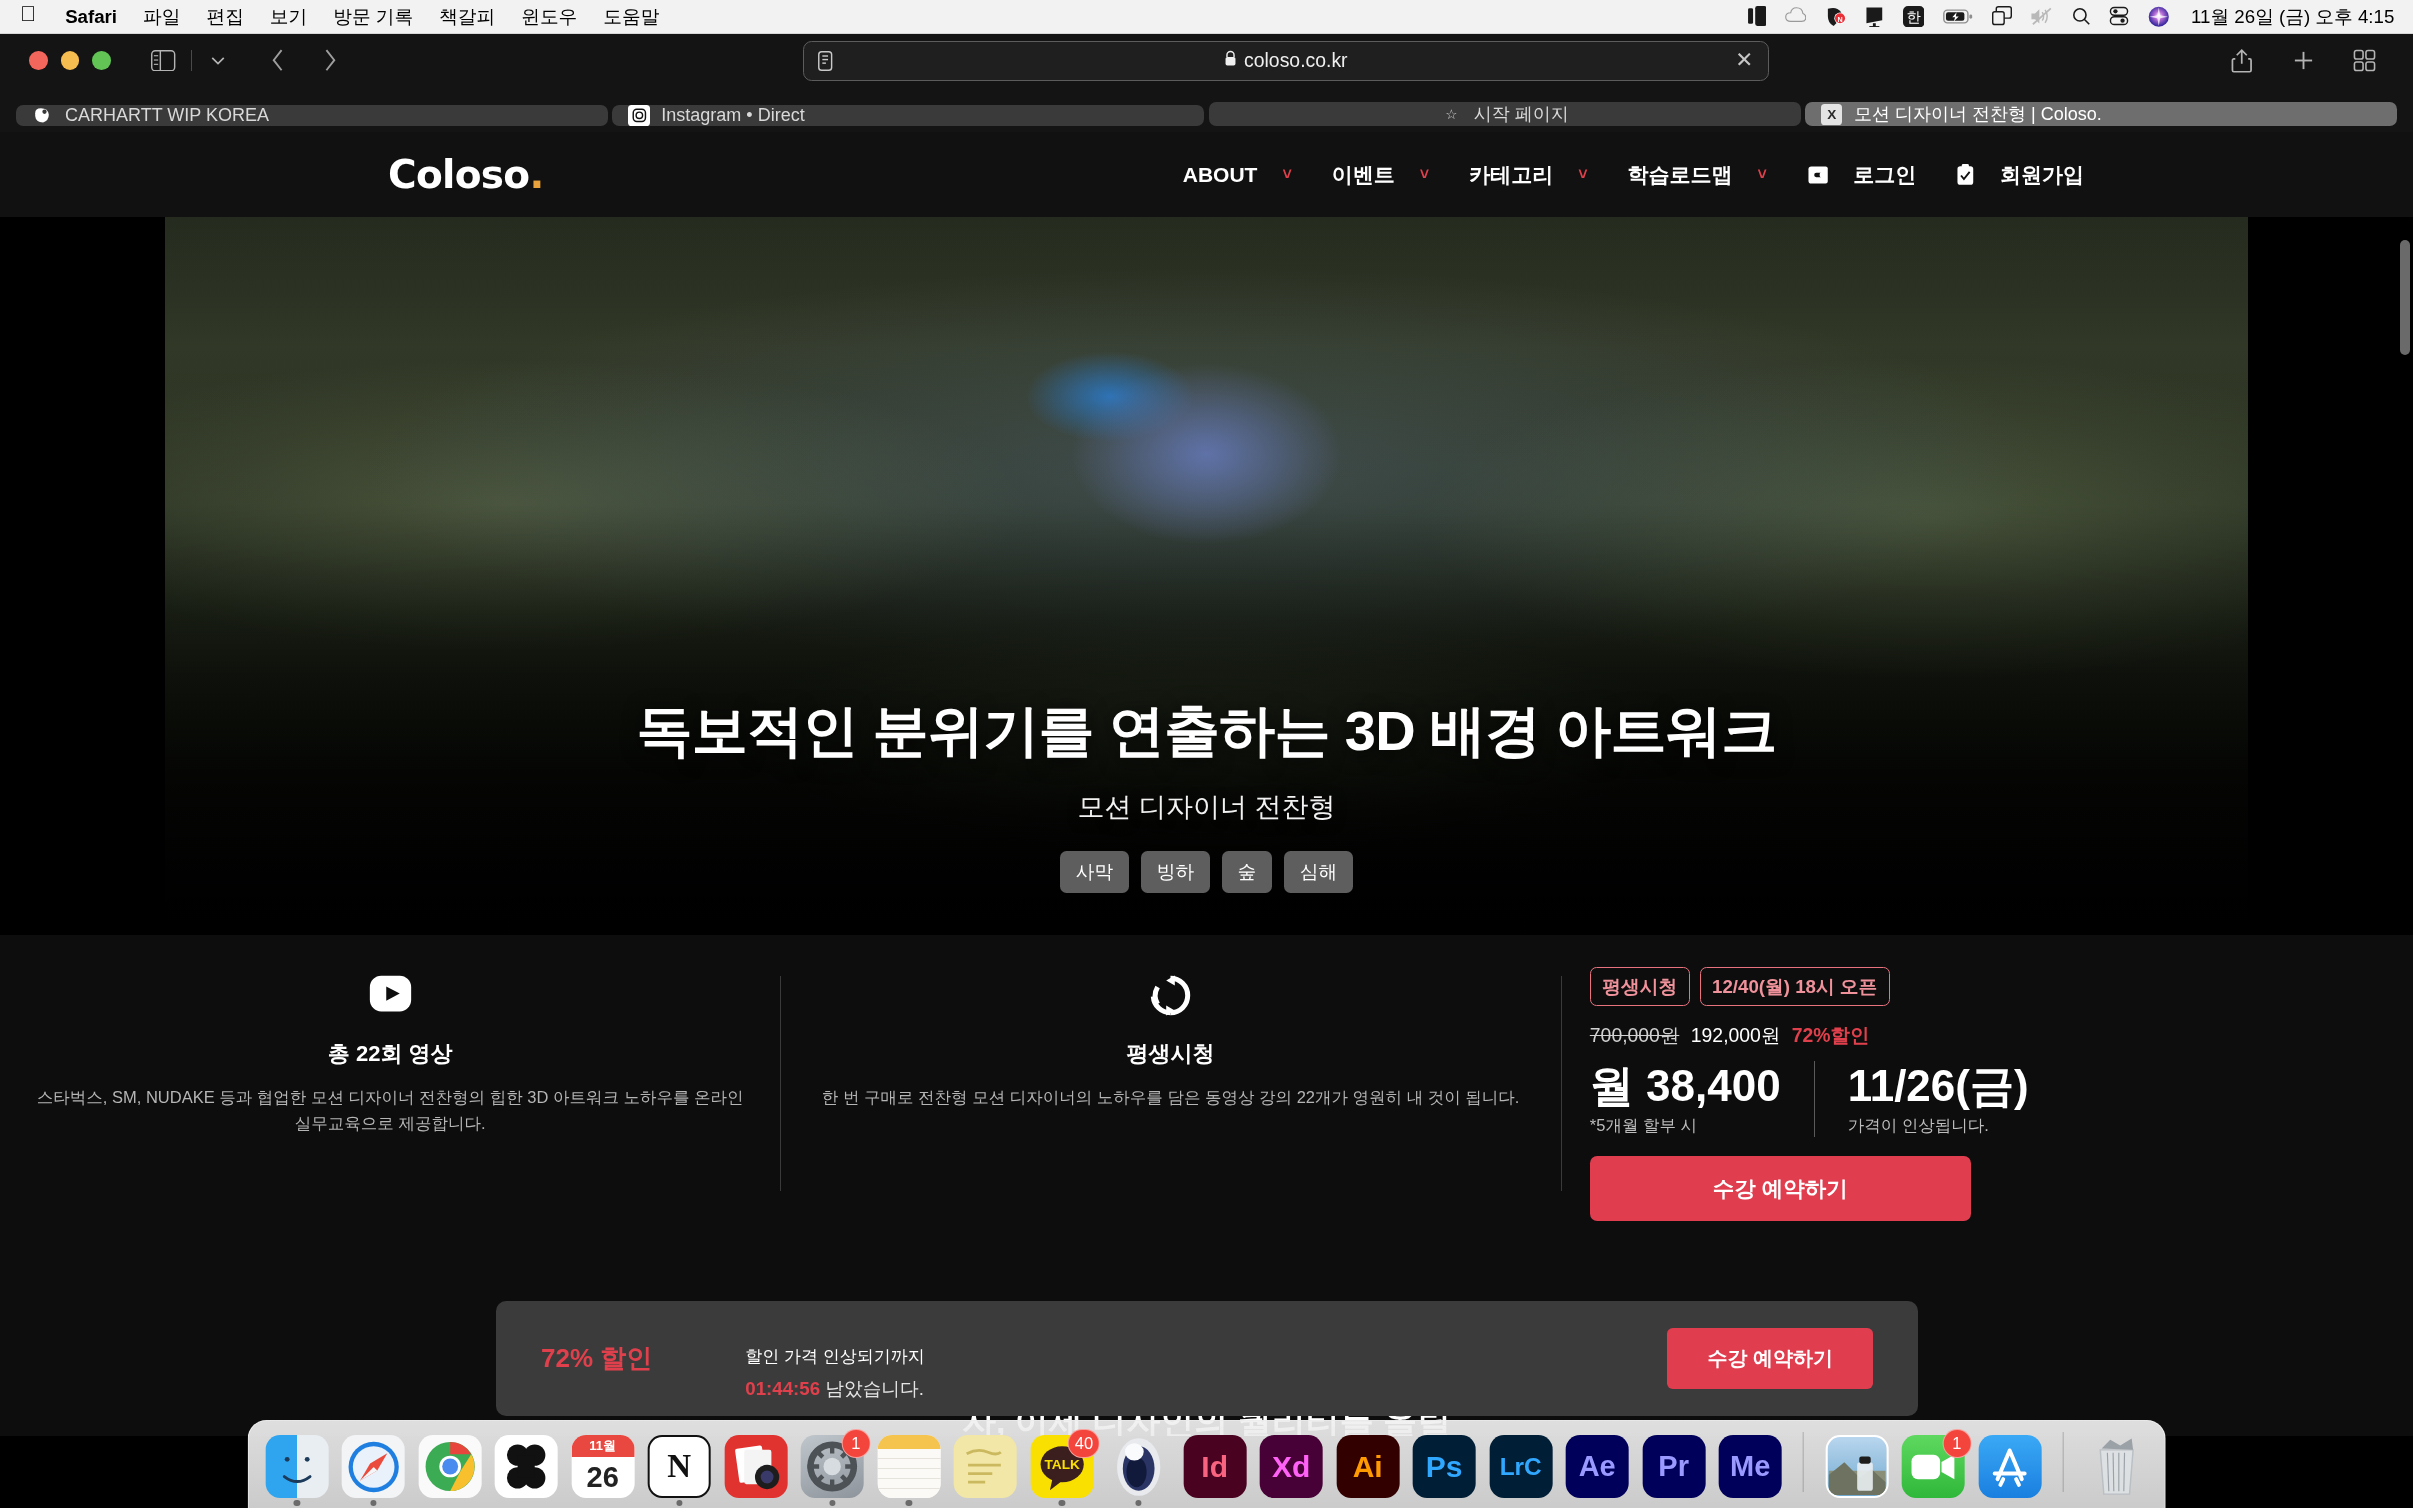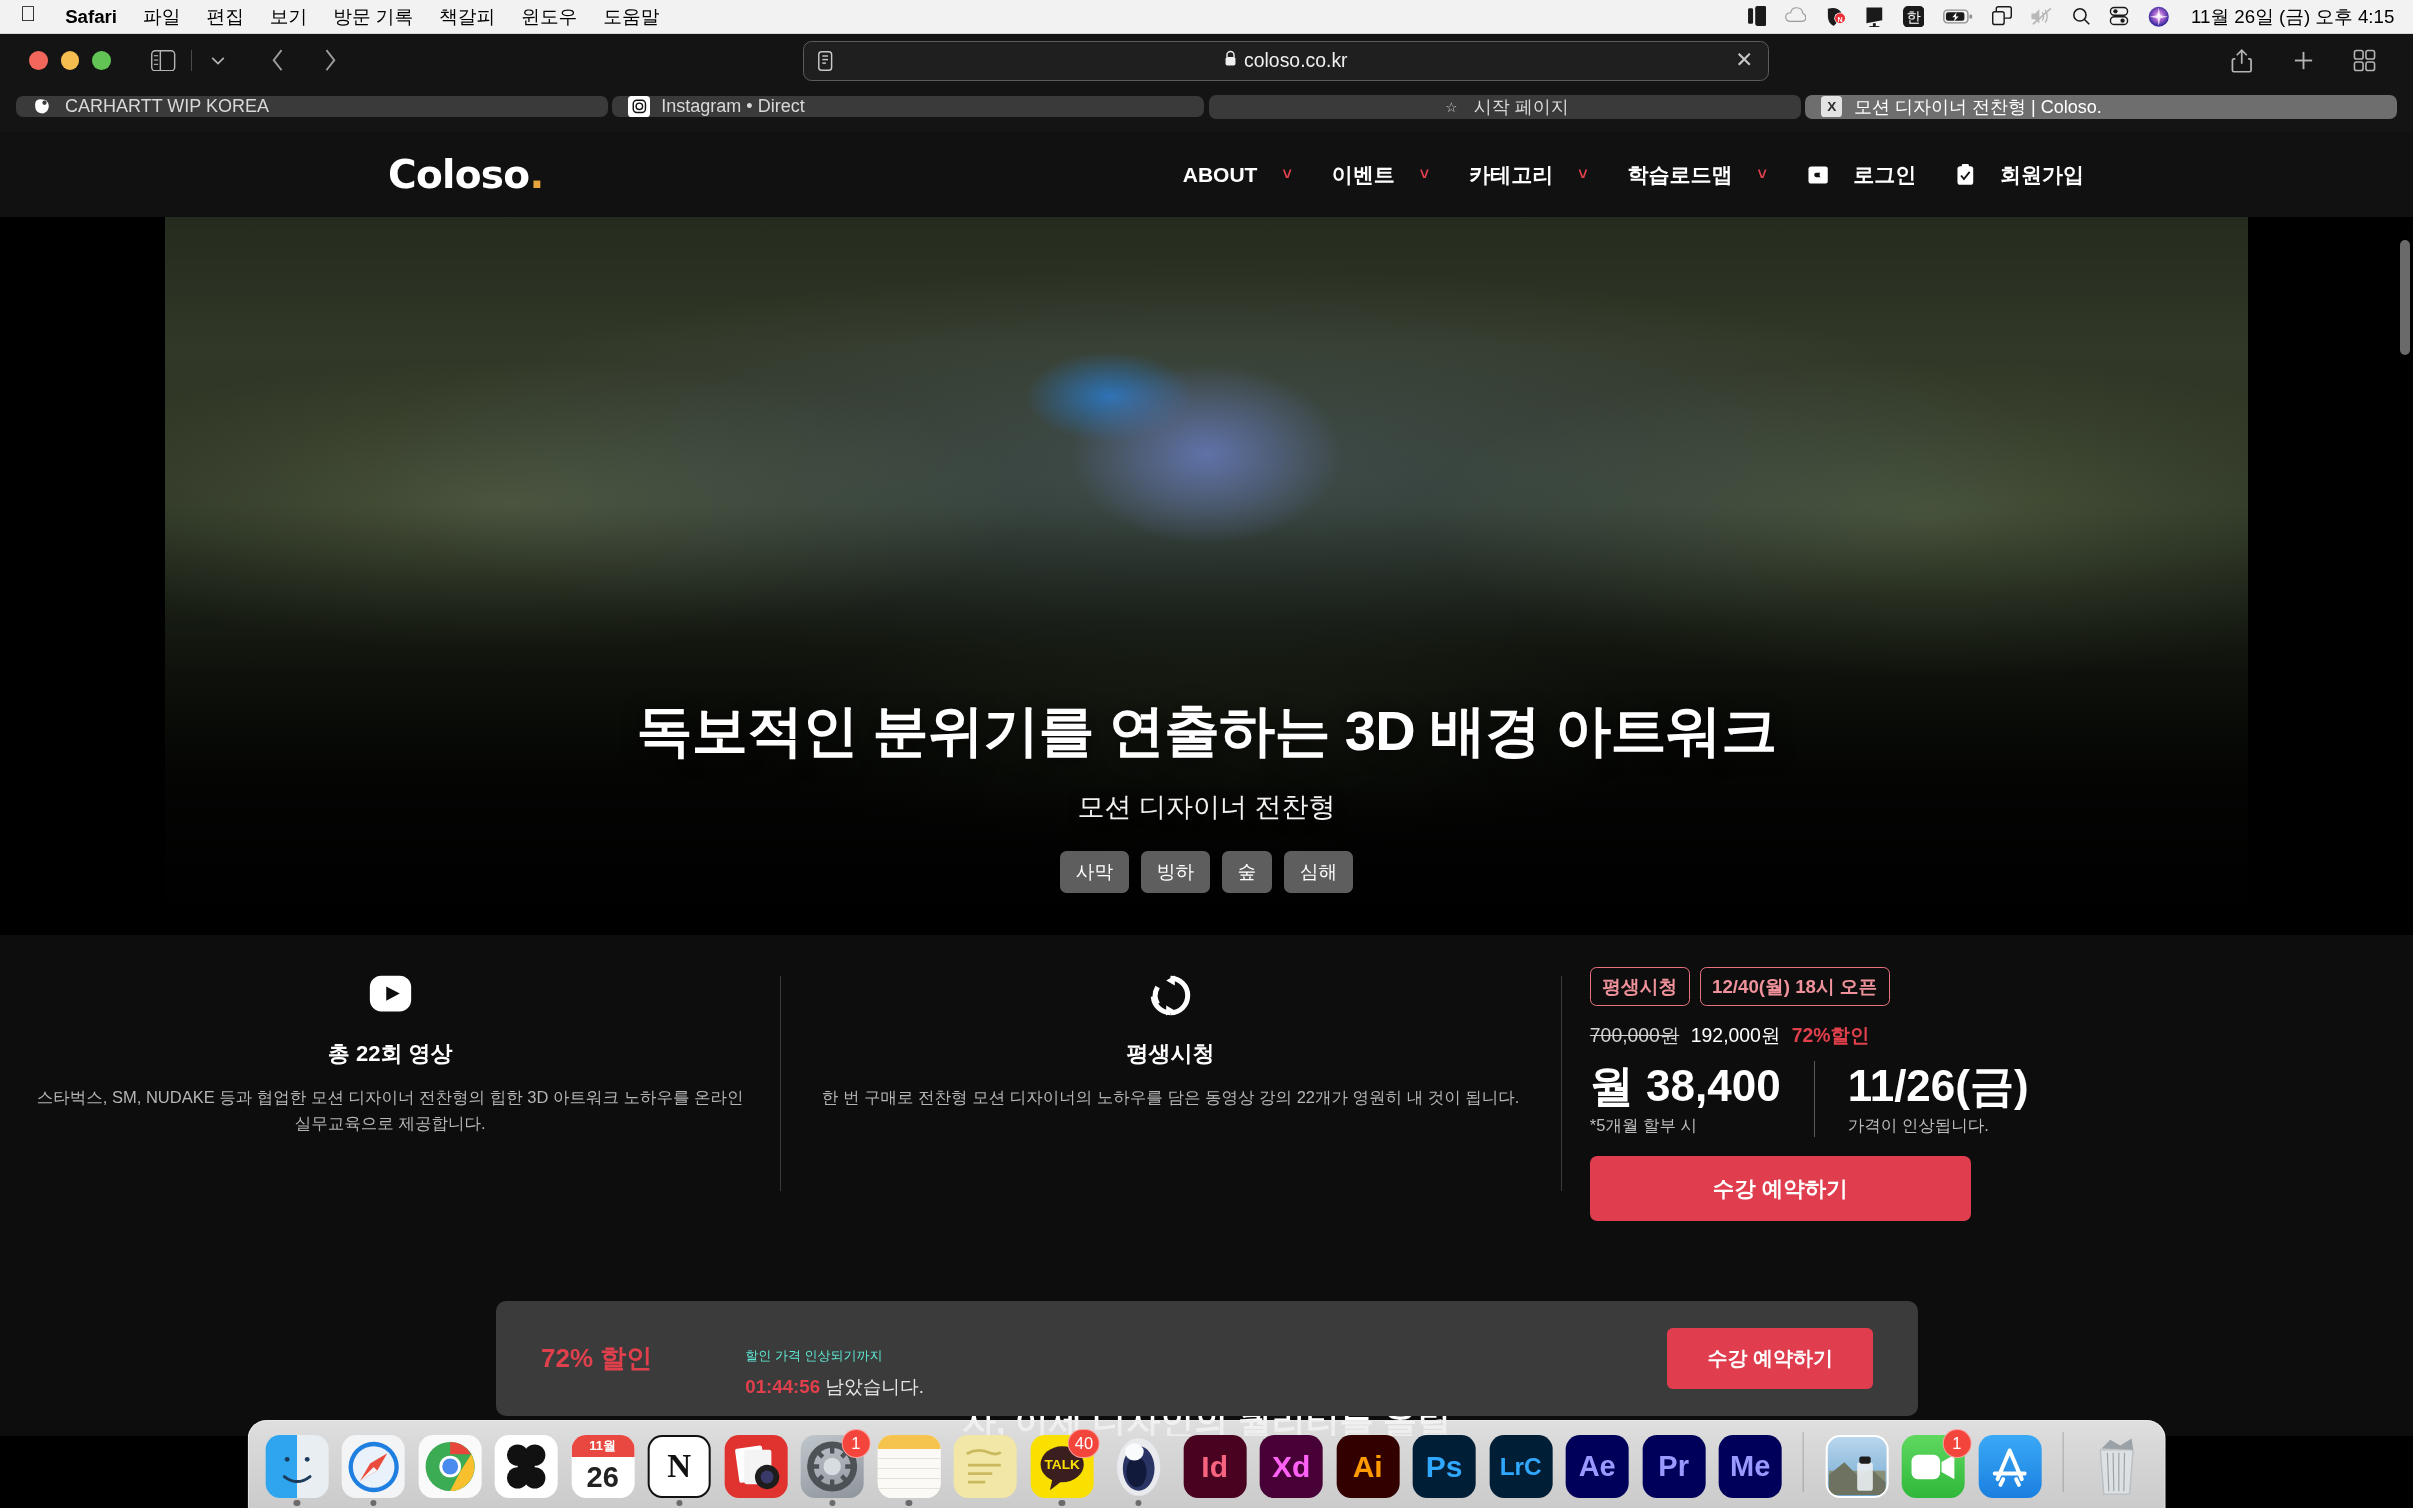--- a/index.html
+++ b/index.html
@@ -71,21 +71,21 @@
   #urlbar .urltext {
     flex: 1; text-align: center; color: #efefef; font-size: 19.4px;
     display: flex; align-items: center; justify-content: center; gap: 7.2px;
   }
   #urlbar .clearbtn { position: absolute; right: 14.4px; color: #c6c6c6; font-size: 21.5px; line-height: 1; }
 
   .tb-right { display: flex; align-items: center; gap: 24.4px; padding-right: 30px; }
 
   
   #tabbar {
-    height: 45px; display: flex; align-items: center;
+    height: 45px; display: flex; align-items: flex-end;
     background: #141414; gap: 4.3px; padding: 0 16px 5.7px 16px;
   }
   .tab {
     flex: 1; border-radius: 7.2px; background: #3a3a3a;
     display: flex; align-items: center; gap: 11.5px;
     padding: 0 16px; color: #d9d9d9; font-size: 18px;
     overflow: hidden; white-space: nowrap;
     min-width: 0;
   }
   .tab.active { background: #6e6e6e; color: #fff; }
@@ -223,21 +223,21 @@
   }
 
   
   #stickybar {
     position: absolute; left: 496px; bottom: 20px; width: 1422px; height: 115px;
     background: #3b3b3b; border-radius: 10px;
     display: flex; align-items: center; padding: 0 45px; z-index: 9;
   }
   .sb-pct { color: #e0404c; font-size: 26px; font-weight: bold; white-space: nowrap; }
   .sb-mid { margin-left: 93px; }
-  .sb-line1 { color: #5eead4; font-size: 13px; margin-bottom: 8.6px; margin-top: 30px; }
+  .sb-line1 { color: #ffffff; font-size: 17px; margin-bottom: 8.6px; margin-top: 30px; }
   .sb-line2 { font-size: 18.7px; color: #e4e4e4; }
   .sb-count { color: #e0404c; font-weight: bold; }
   .sb-cta {
     margin-left: auto; background: #e03d4f; color: #fff; border: none;
     font-size: 20px; font-weight: bold; padding: 17px 40px;
     border-radius: 5.7px; font-family: inherit; white-space: nowrap;
   }
   #sectiontitle {
     position: absolute; left: 0; right: 0; bottom: -8.6px;
     text-align: center; color: #fff; font-size: 34px; font-weight: bold;

